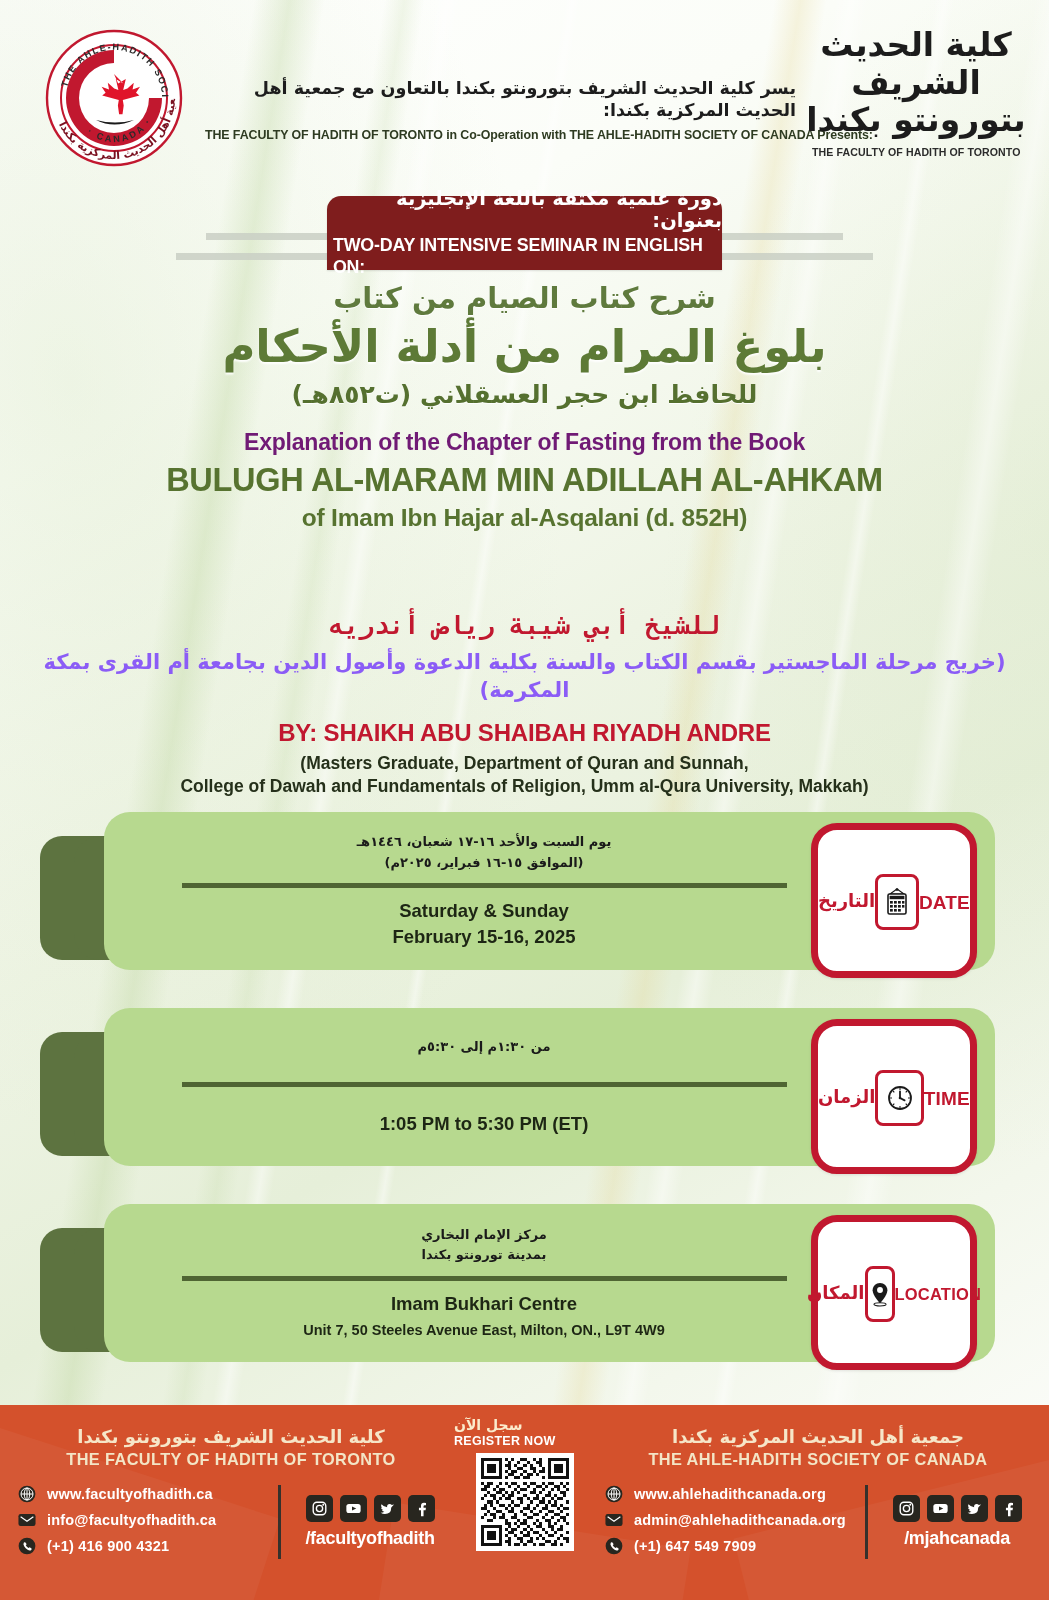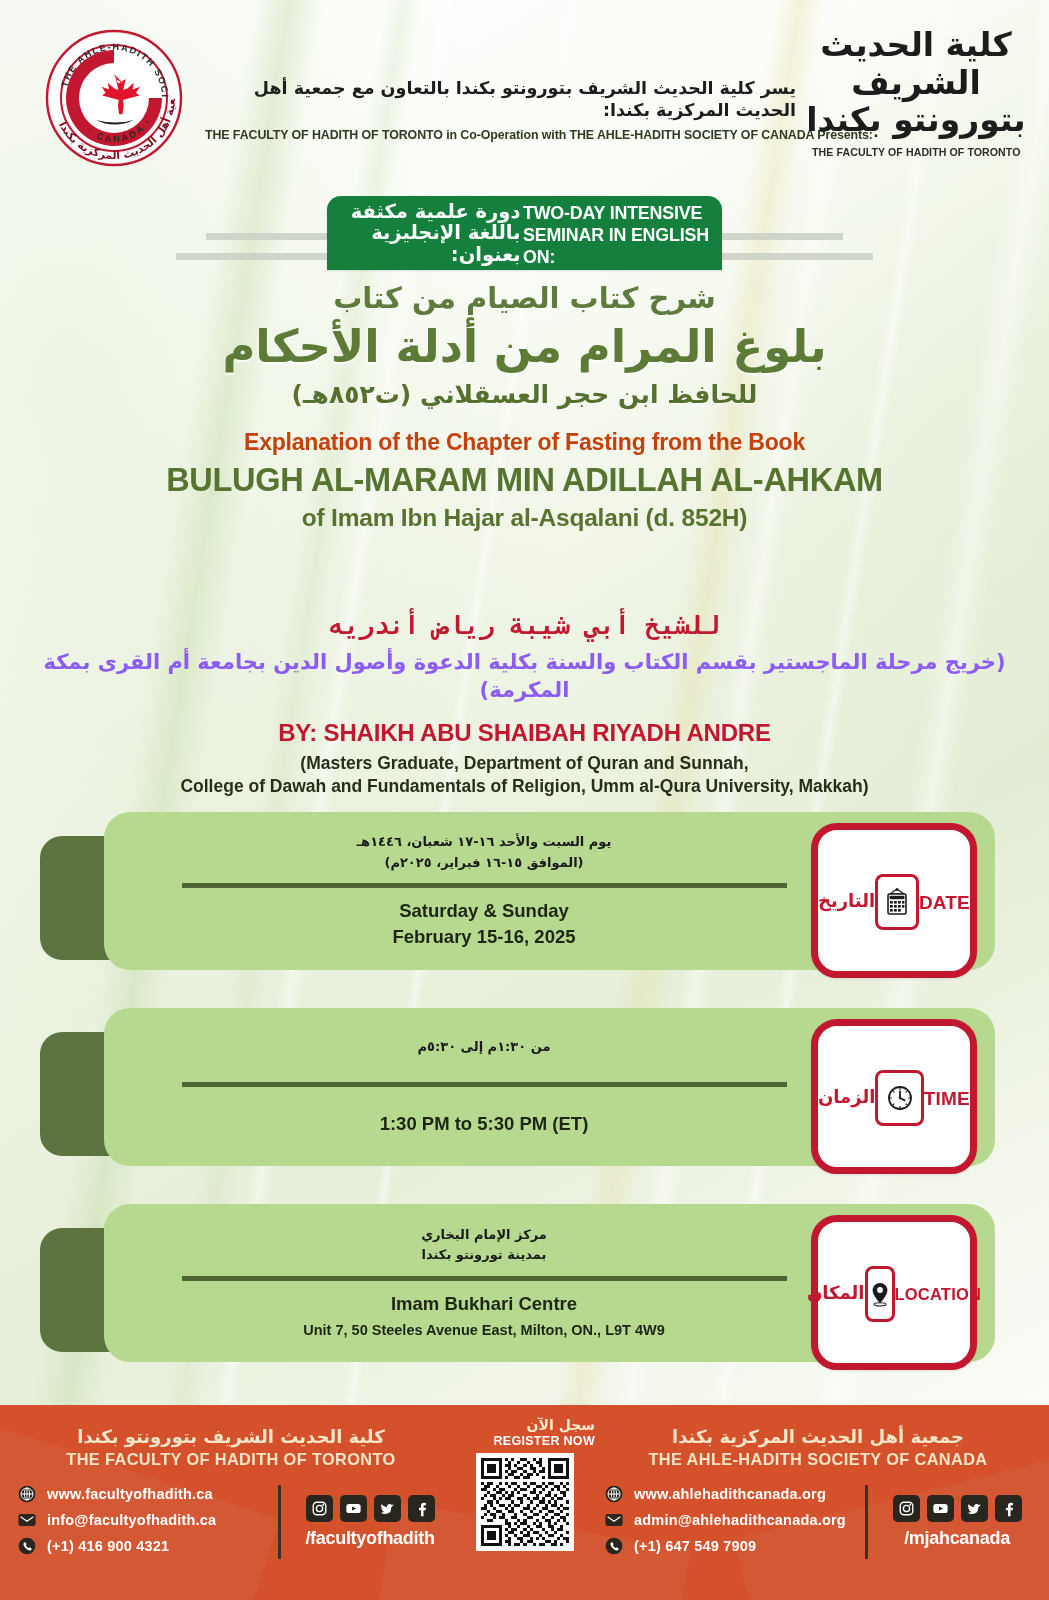--- a/index.html
+++ b/index.html
@@ -40,42 +40,42 @@
     letter-spacing:.1px;white-space:nowrap;transform:scaleX(.92);}
 
   .hdr-text{position:absolute;left:196px;top:78px;width:600px;text-align:right;}
   .hdr-ar{direction:rtl;font-family:"DejaVu Sans",sans-serif;font-size:17.5px;font-weight:700;
     color:#1d1d1d;line-height:1.25;}
   .hdr-en{margin-top:6px;font-size:12.6px;font-weight:700;color:#2e3b21;letter-spacing:-.1px;
     white-space:nowrap;transform:scaleX(.985);transform-origin:right center;}
 
   
   .banner-wrap{position:absolute;left:0;top:196px;width:1049px;height:78px;}
-  .banner{position:absolute;left:327px;top:0;width:395px;height:74px;background:#15803d;
-    border-radius:14px 14px 0 0;display:flex;align-items:center;
+  .banner{position:absolute;left:327px;top:0;width:395px;height:74px;background:#7f1d1d;
+    border-radius:14px 14px 0 0;display:flex;flex-direction:column;align-items:center;
     justify-content:center;z-index:3;box-shadow:0 1px 2px rgba(0,0,0,.12);}
   .banner .b-ar{direction:rtl;font-family:"DejaVu Sans",sans-serif;color:#fff;font-size:19.5px;
     font-weight:700;line-height:1.1;}
   .banner .b-en{color:#fff;font-size:18.4px;font-weight:700;margin-top:3px;letter-spacing:-.2px;
     transform:scaleX(.97);}
   .bar{position:absolute;height:7px;background:#c9cfc4;opacity:.85;}
   .bar.l1{left:206px;top:37px;width:126px;}
   .bar.l2{left:176px;top:57px;width:156px;}
   .bar.r1{right:206px;top:37px;width:126px;}
   .bar.r2{right:176px;top:57px;width:156px;}
 
   
   .titles{position:absolute;left:0;top:280px;width:1049px;text-align:center;}
   .t-ar1{direction:rtl;font-family:"DejaVu Sans",sans-serif;font-size:29px;font-weight:700;
     color:#5f7a3d;line-height:1.25;text-shadow:0 1px 0 rgba(255,255,255,.9);}
   .t-ar2{direction:rtl;font-family:"DejaVu Sans",sans-serif;font-size:45px;font-weight:700;
     color:#5d7a36;line-height:1.3;margin-top:2px;text-shadow:0 2px 2px rgba(255,255,255,.95);}
   .t-ar3{direction:rtl;font-family:"DejaVu Sans",sans-serif;font-size:25px;font-weight:700;
     color:#55702f;line-height:1.3;margin-top:2px;text-shadow:0 1px 0 rgba(255,255,255,.9);}
-  .t-en1{font-size:23px;font-weight:700;color:#c2410c;margin-top:18px;letter-spacing:-.2px;}
+  .t-en1{font-size:23px;font-weight:700;color:#701a75;margin-top:18px;letter-spacing:-.2px;}
   .t-en2{font-size:32.5px;font-weight:700;color:#577330;margin-top:6px;letter-spacing:-.3px;}
   .t-en3{font-size:24.5px;font-weight:700;color:#577330;margin-top:5px;letter-spacing:-.2px;}
 
   
   .spk{position:absolute;left:0;top:612px;width:1049px;text-align:center;}
   .spk-ar1{direction:rtl;font-family:Liberation Mono, monospace;font-size:25px;font-weight:700;
     color:#c1182f;line-height:1.25;}
   .spk-ar2{direction:rtl;font-family:"DejaVu Sans",sans-serif;font-size:21px;font-weight:700;
     color:#8b5cf6;line-height:1.3;margin-top:6px;}
   .spk-en1{font-size:24px;font-weight:700;color:#c1182f;margin-top:15px;letter-spacing:-.2px;}
@@ -127,21 +127,21 @@
   .f-ic{width:22px;height:22px;flex:0 0 22px;margin-right:9px;display:flex;align-items:center;
     justify-content:center;}
   .f-txt{color:#fff;font-size:14.5px;font-weight:600;letter-spacing:.2px;white-space:nowrap;}
   .f-div{width:3px;height:74px;background:#35312c;margin:0 13px 0 4px;flex:0 0 3px;}
   .f-social{flex:1;display:flex;flex-direction:column;align-items:center;}
   .f-soc-row{display:flex;gap:7px;}
   .soc{width:27px;height:27px;background:#28261f;border-radius:5px;display:flex;
     align-items:center;justify-content:center;}
   .f-handle{color:#fff;font-size:18px;font-weight:700;margin-top:6px;letter-spacing:-.3px;}
 
-  .f-center{position:absolute;left:454px;top:13px;width:141px;text-align:right;}
+  .f-center{position:absolute;left:454px;top:13px;width:141px;text-align:left;}
   .f-center .c-ar{direction:rtl;font-family:"DejaVu Sans",sans-serif;color:#fbeccd;font-size:14px;
     font-weight:700;line-height:1.1;}
   .f-center .c-en{color:#fff;font-size:12.5px;font-weight:700;letter-spacing:.3px;margin-top:1px;}
   .qr{width:98px;height:98px;background:#fff;margin:5px auto 0;padding:5px;box-sizing:border-box;}
   .qr svg{display:block;}
 </style>
 </head>
 <body>
 
 <div class="poster">
@@ -263,21 +263,21 @@
       <div class="b-en">DATE</div>
     </div>
   </div>
 
   <div class="card" style="top:1008px;">
     <div class="tab"></div>
     <div class="body"></div>
     <div class="txt">
       <div class="ar ar-l" style="margin-bottom:14px;">من ١:٣٠م إلى ٥:٣٠م</div>
       <div class="rule"></div>
-      <div class="en en-l" style="margin-top:14px;">1:30 PM to 5:30 PM (ET)</div>
+      <div class="en en-l" style="margin-top:14px;">1:05 PM to 5:30 PM (ET)</div>
     </div>
     <div class="badge">
       <div class="b-ar">الزمان</div>
       <div class="ibox">
         <svg viewBox="0 0 28 28" width="28" height="28">
           <circle cx="14" cy="14" r="11" fill="#ffffff" stroke="#1a1a1a" stroke-width="1.8"></circle>
           <g stroke="#1a1a1a" stroke-width="1.1">
             <line x1="14" y1="4" x2="14" y2="6"></line>
               <line x1="14" y1="22" x2="14" y2="24"></line>
             <line x1="4" y1="14" x2="6" y2="14"></line>

